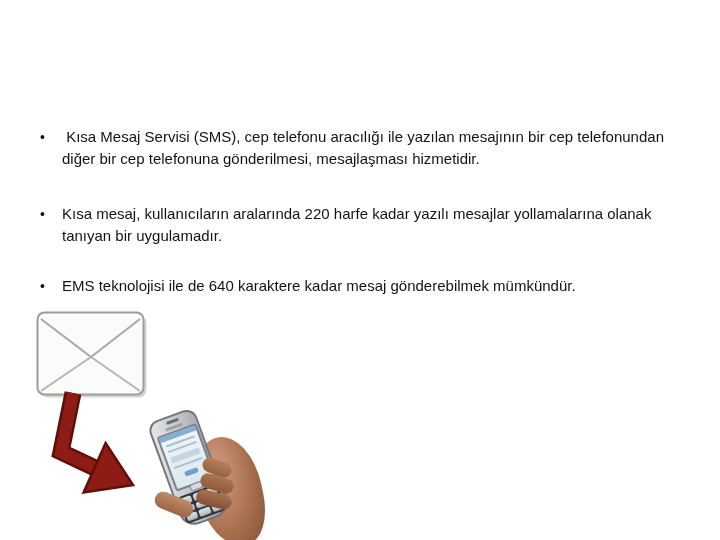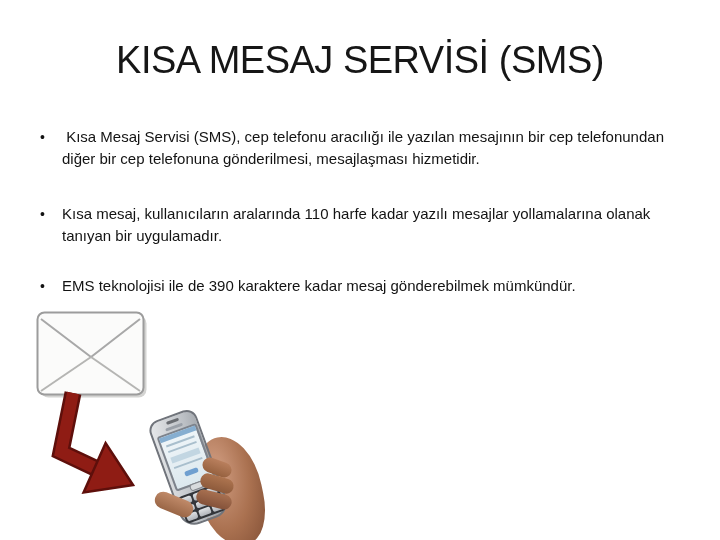--- a/index.html
+++ b/index.html
@@ -100,34 +100,33 @@
     display: grid; grid-template-columns: repeat(3, 1fr); gap: 2px; padding: 2px;
     box-sizing: border-box;
   }
   .key { background: linear-gradient(#dfe2e5, #b0b4ba); border-radius: 2px; }
 </style>
 </head>
 <body>
 
 <div class="slide">
 
-  <div class="title">KISA MESAJ SERVİSİ (SMS)</div>
 
   <div class="bullets">
     <div class="bullet-item">
       <span class="bullet-dot">•</span>
       <span class="bullet-text"><b> Kısa Mesaj Servisi (SMS)</b><span>, cep telefonu aracılığı ile yazılan mesajının bir cep telefonundan diğer bir cep telefonuna gönderilmesi, mesajlaşması hizmetidir.</span></span>
     </div>
     <div class="bullet-item">
       <span class="bullet-dot">•</span>
-      <span class="bullet-text"><b></b><span>Kısa mesaj, kullanıcıların aralarında 110 harfe kadar yazılı mesajlar yollamalarına olanak tanıyan bir uygulamadır.</span></span>
+      <span class="bullet-text"><b></b><span>Kısa mesaj, kullanıcıların aralarında 220 harfe kadar yazılı mesajlar yollamalarına olanak tanıyan bir uygulamadır.</span></span>
     </div>
     <div class="bullet-item">
       <span class="bullet-dot">•</span>
-      <span class="bullet-text"><b></b><span>EMS teknolojisi ile de 390 karaktere kadar mesaj gönderebilmek mümkündür.</span></span>
+      <span class="bullet-text"><b></b><span>EMS teknolojisi ile de 640 karaktere kadar mesaj gönderebilmek mümkündür.</span></span>
     </div>
   </div>
 
   <div class="illustration">
 
     <svg class="envelope-svg" width="114" height="92" viewBox="0 0 114 92">
       <rect x="4.5" y="5.5" width="106" height="82" rx="8" fill="#d4d4d2"></rect>
       <rect x="1.5" y="2.5" width="106" height="82" rx="7" fill="#fbfbfa" stroke="#9c9c9c" stroke-width="2"></rect>
       <path d="M5 9 L55 47 L104 9" fill="none" stroke="#a8a8a8" stroke-width="2"></path>
       <path d="M5 81 L55 47" fill="none" stroke="#b5b5b3" stroke-width="2"></path>

